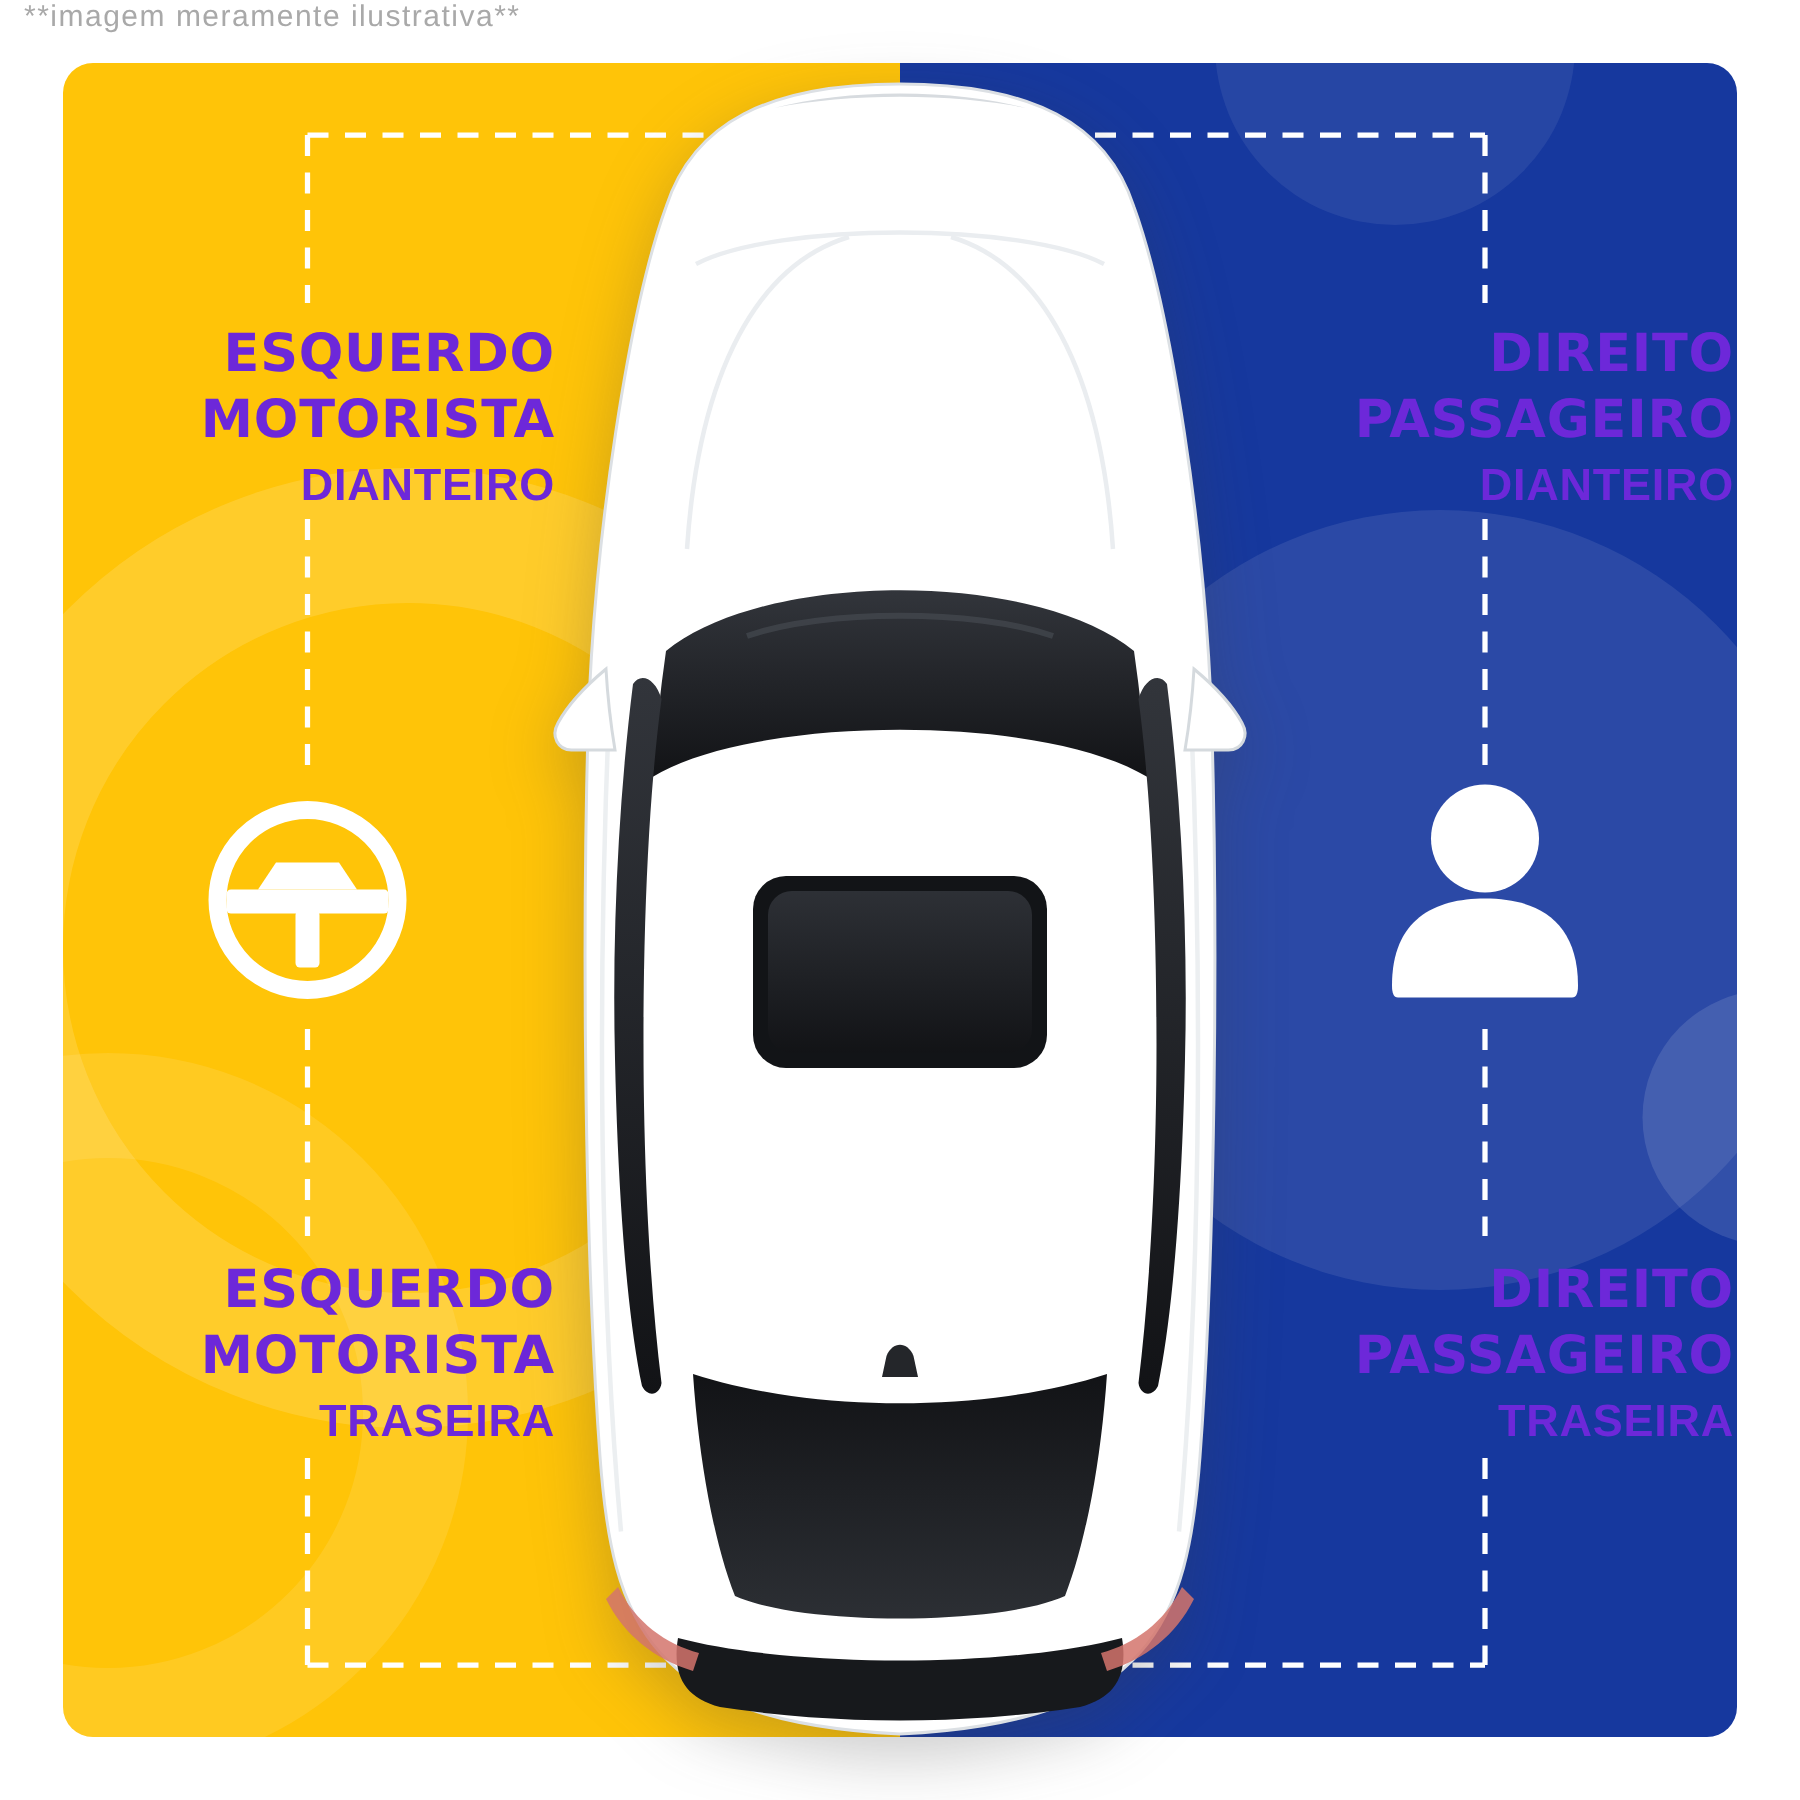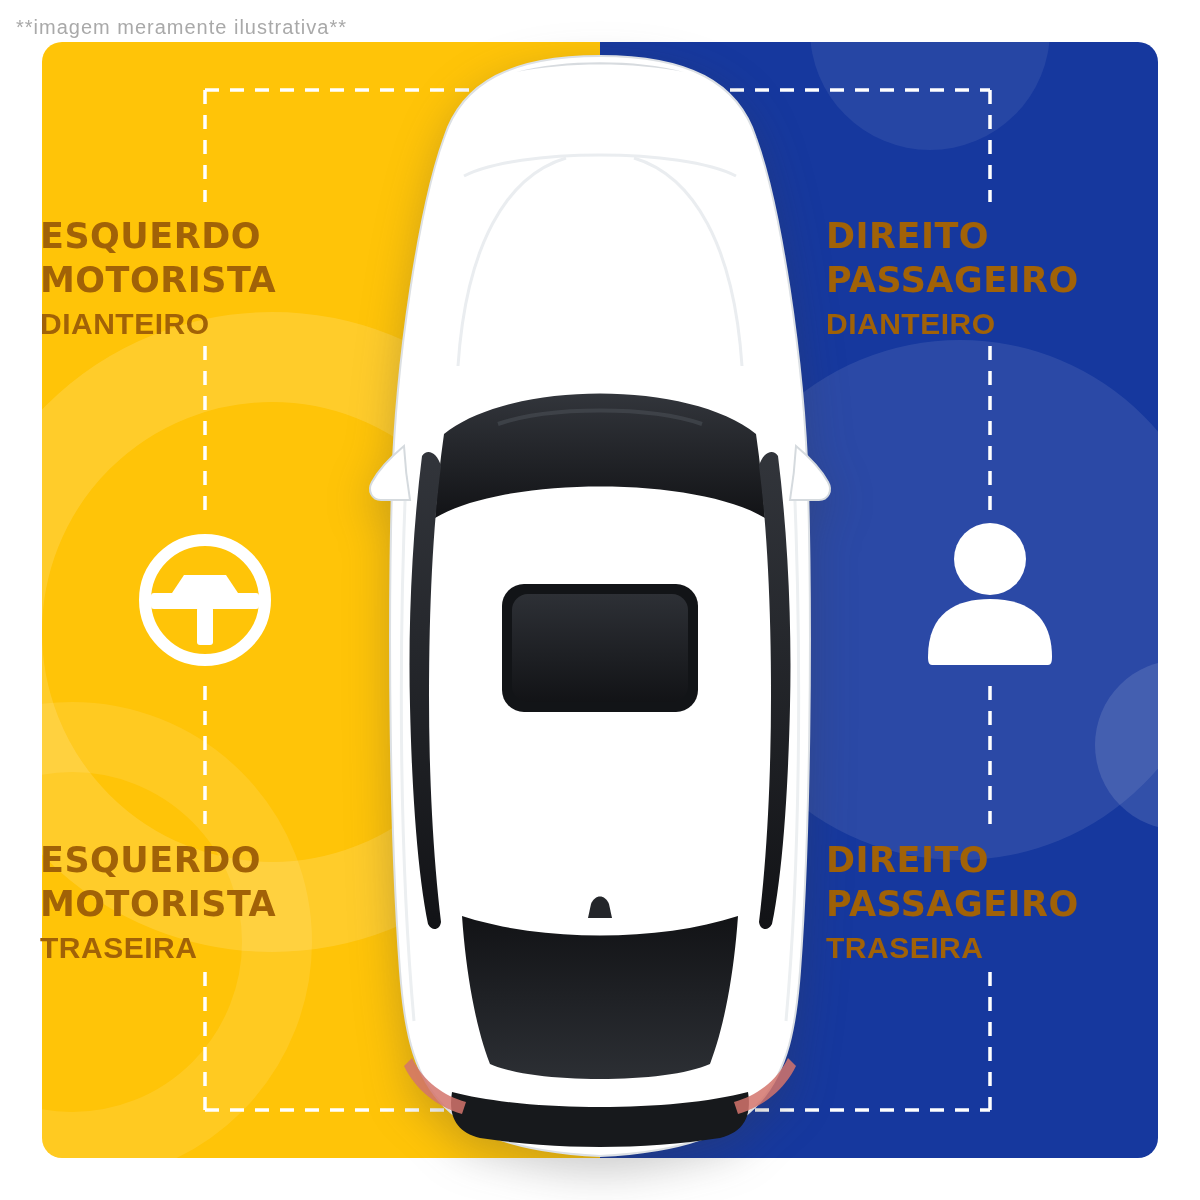--- a/index.html
+++ b/index.html
@@ -3,39 +3,39 @@
 <meta charset="utf-8">
 <style>
   * { box-sizing: border-box; }
   html,body { margin:0; padding:0; }
   body {
     width:1200px; height:1200px; position:relative; overflow:hidden;
     background:#ffffff;
     font-family:"Liberation Sans", sans-serif;
   }
   .disclaimer {
-    position:absolute; left:16px; top:16px; z-index:5;
+    position:absolute; left:16px; top:0; z-index:5;
     font-size:20px; letter-spacing:1px; color:#a9a9a9;
   }
   .panel {
     position:absolute; left:42px; top:42px; width:1116px; height:1116px;
     border-radius:20px; overflow:hidden; display:flex; z-index:0;
   }
   .half { position:relative; width:50%; height:100%; }
   .half.left  { background:#FFC408; }
   .half.right { background:#16389E; }
   .decor { position:absolute; border-radius:50%; }
   .ring1 { left:-90px;  top:270px; width:640px; height:640px; border:90px solid rgba(255,255,255,0.14); }
   .ring2 { left:-210px; top:660px; width:480px; height:480px; border:70px solid rgba(255,255,255,0.10); }
   .circ1 { left:100px; top:298px; width:520px; height:520px; background:rgba(255,255,255,0.09); }
   .circ2 { left:495px; top:618px; width:170px; height:170px; background:rgba(255,255,255,0.12); }
   .circ3 { left:210px; top:-132px; width:240px; height:240px; background:rgba(255,255,255,0.07); }
   .dashes { position:absolute; left:0; top:0; z-index:1; pointer-events:none; }
   .label-block {
-    position:absolute; width:330px; text-align:left; color:#a16207; z-index:2;
+    position:absolute; width:330px; text-align:right; color:#6d28d9; z-index:2;
   }
   .label-block .b {
     font-family:"DejaVu Sans","Liberation Sans",sans-serif;
     font-weight:bold; font-size:35px; line-height:44px; letter-spacing:0.5px;
   }
   .label-block .r {
     font-weight:700; font-size:30px; line-height:40px; letter-spacing:0.5px; margin-top:2px;
   }
   .icon-wrap { position:absolute; z-index:2; }
   .car {

